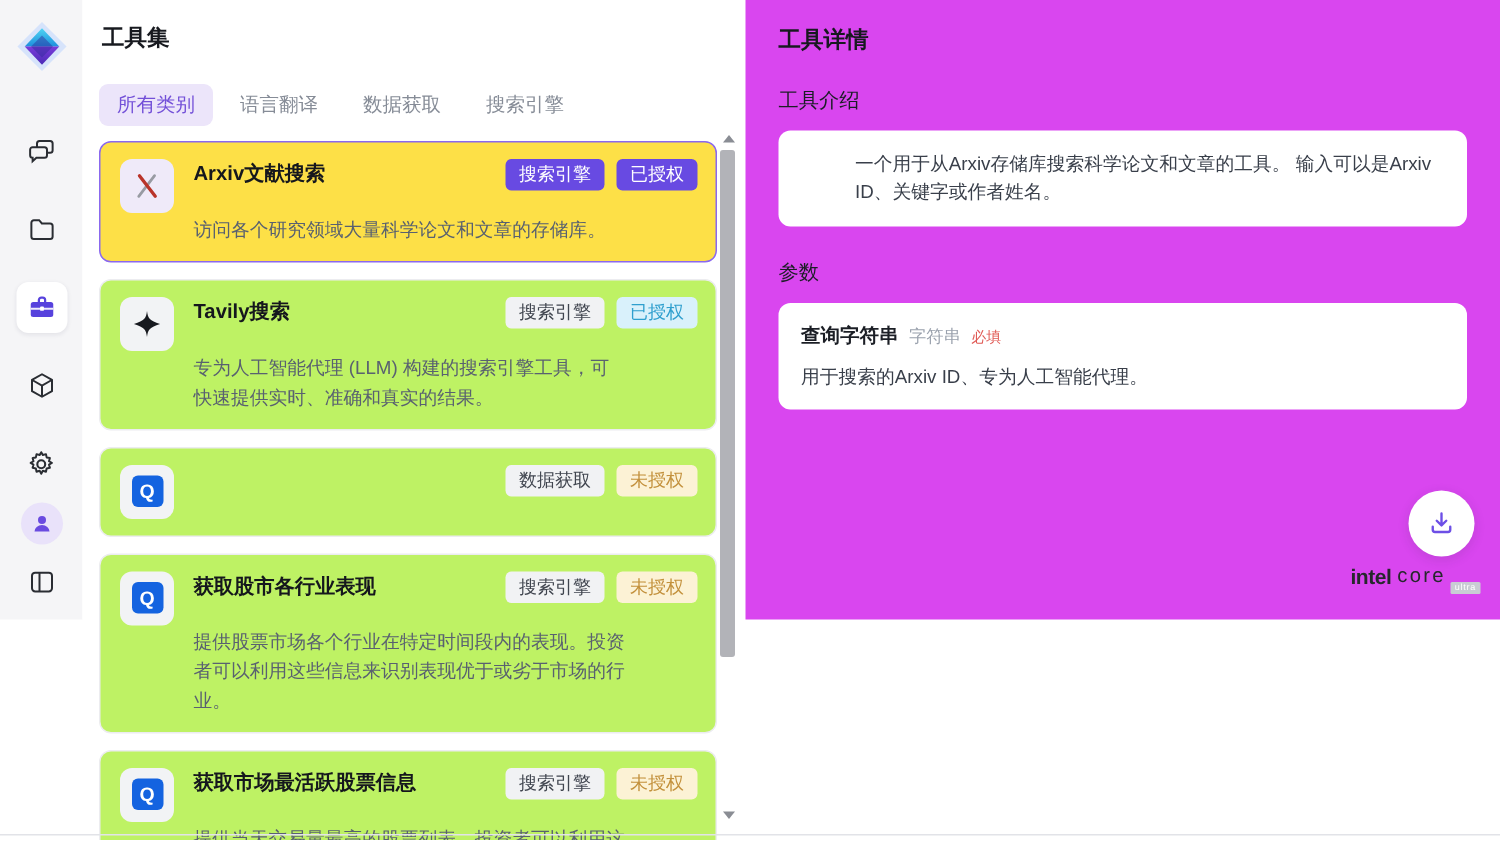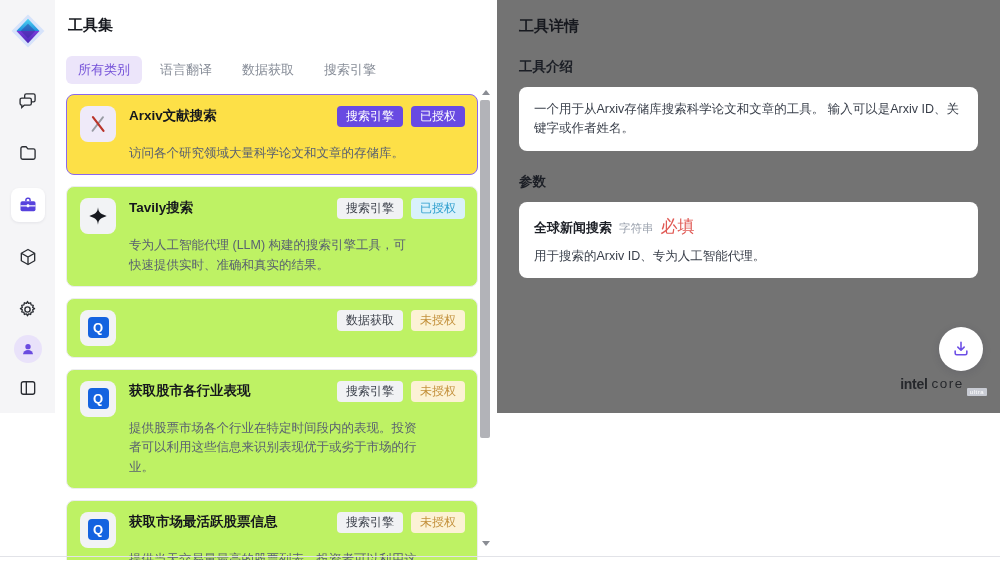--- a/index.html
+++ b/index.html
@@ -40,29 +40,29 @@
   .badge--yellow { background:#fcf2d5; color:#c3913c; }
 
   
   .vscroll { position:absolute; top:88px; right:6px; width:11px; height:460px; }
   .vscroll .arrow-up, .vscroll .arrow-down { position:absolute; left:2px; width:0; height:0; border-left:4px solid transparent; border-right:4px solid transparent; }
   .vscroll .arrow-up { top:2px; border-bottom:5px solid #8a8d94; }
   .vscroll .arrow-down { bottom:2px; border-top:5px solid #8a8d94; }
   .vscroll .thumb { position:absolute; top:12px; left:0; width:10px; height:338px; background:#b2b3b8; border-radius:2px; }
 
   
-  .detail-panel { flex:1; background:#737373; padding:17px 22px; position:relative; }
+  .detail-panel { flex:1; background:#d946ef; padding:17px 22px; position:relative; }
   .detail-title { font-size:15px; font-weight:bold; color:#17191f; }
-  .section-label { font-size:13.5px; font-weight:bold; color:#1b1e25; margin-top:22px; }
+  .section-label { font-size:13.5px; font-weight:normal; color:#1b1e25; margin-top:22px; }
   .white-box { background:#ffffff; border-radius:8px; margin-top:11px; padding:13px 15px; }
-  .intro-text { font-size:12.5px; color:#393f4a; line-height:1.5; }
+  .intro-text { font-size:12.5px; color:#393f4a; line-height:1.5;margin-left:36px; }
   .param-head { display:flex; align-items:baseline; gap:7px; }
   .param-name { font-size:13px; font-weight:bold; color:#1b1e25; }
   .param-type { font-size:11.5px; color:#9aa1ad; }
-  .param-required { font-size:17px; color:#e05a55; }
+  .param-required { font-size:10px; color:#e05a55; }
   .param-desc { font-size:12.5px; color:#393f4a; margin-top:9px; line-height:1.5; }
 
   
   .fab { position:absolute; right:17px; bottom:42px; width:44px; height:44px; border-radius:50%; background:#ffffff; box-shadow:0 2px 8px rgba(40,40,70,.14); display:flex; align-items:center; justify-content:center; cursor:pointer; }
   .brand { position:absolute; right:13px; bottom:17px; display:flex; align-items:flex-start; gap:1px; color:#26282c; }
   .brand .intel { font-size:14px; font-weight:bold; letter-spacing:-.3px; }
   .brand .core { font-size:13.5px; letter-spacing:1.5px; margin-left:3px; }
   .brand-badge { display:inline-block; background:#c9ccd4; color:#fff; font-size:6px; padding:1px 3px; border-radius:1px; margin-left:2px; margin-top:12px; letter-spacing:.5px; }
 
   .bottom-line { position:absolute; left:0; top:556px; width:1000px; height:1px; background:#e2e3e8; }
@@ -228,21 +228,21 @@
 
   <div class="detail-panel">
     <div class="detail-title">工具详情</div>
     <div class="section-label">工具介绍</div>
     <div class="white-box">
       <div class="intro-text">一个用于从Arxiv存储库搜索科学论文和文章的工具。 输入可以是Arxiv ID、关键字或作者姓名。</div>
     </div>
     <div class="section-label">参数</div>
     <div class="white-box">
       <div class="param-head">
-        <span class="param-name">全球新闻搜索</span>
+        <span class="param-name">查询字符串</span>
         <span class="param-type">字符串</span>
         <span class="param-required">必填</span>
       </div>
       <div class="param-desc">用于搜索的Arxiv ID、专为人工智能代理。</div>
     </div>
 
     <div class="fab">
       <svg width="20" height="20" viewBox="0 0 24 24" fill="none">
         <path d="M12 4 v9 M8.2 9.8 L12 13.5 L15.8 9.8" stroke="#6d4fe6" stroke-width="1.9" stroke-linecap="round" stroke-linejoin="round"></path>
         <path d="M5 14.5 v2.5 a1.8 1.8 0 0 0 1.8 1.8 h10.4 a1.8 1.8 0 0 0 1.8 -1.8 v-2.5" stroke="#6d4fe6" stroke-width="1.9" stroke-linecap="round"></path>

